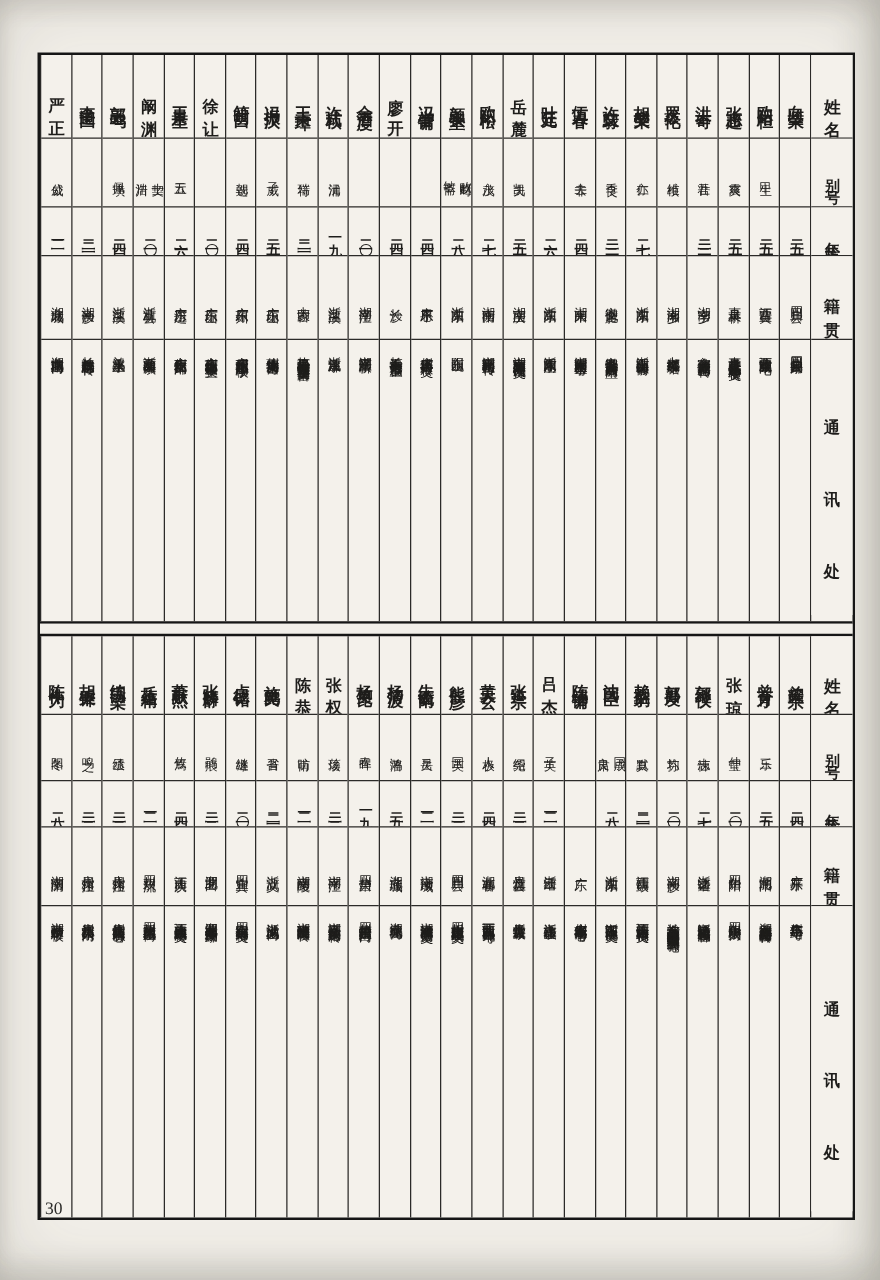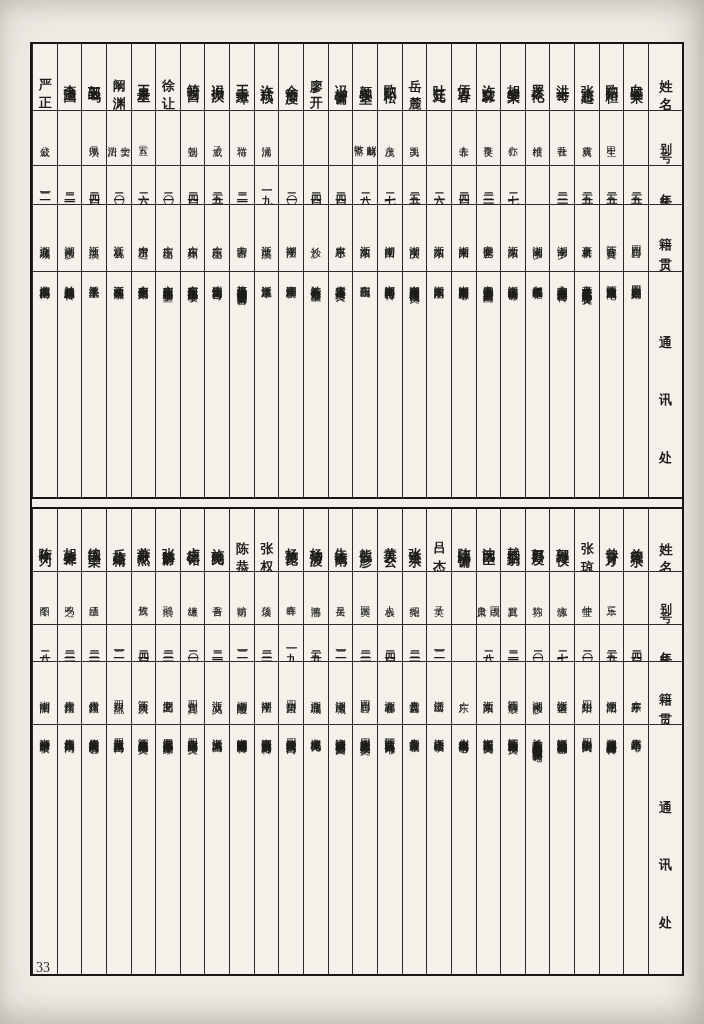--- a/index.html
+++ b/index.html
@@ -929,14 +929,14 @@
           </div>
           <div class="cell c-native">
             <span class="v">湖南浏阳</span>
           </div>
           <div class="cell c-addr">
             <span class="v">湖南长沙楚材中学校</span>
           </div>
         </div>
       </div>
   </div>
-  <div class="pagenum">33</div>
+  <div class="pagenum">30</div>
 </div>
 
 </body></html>

